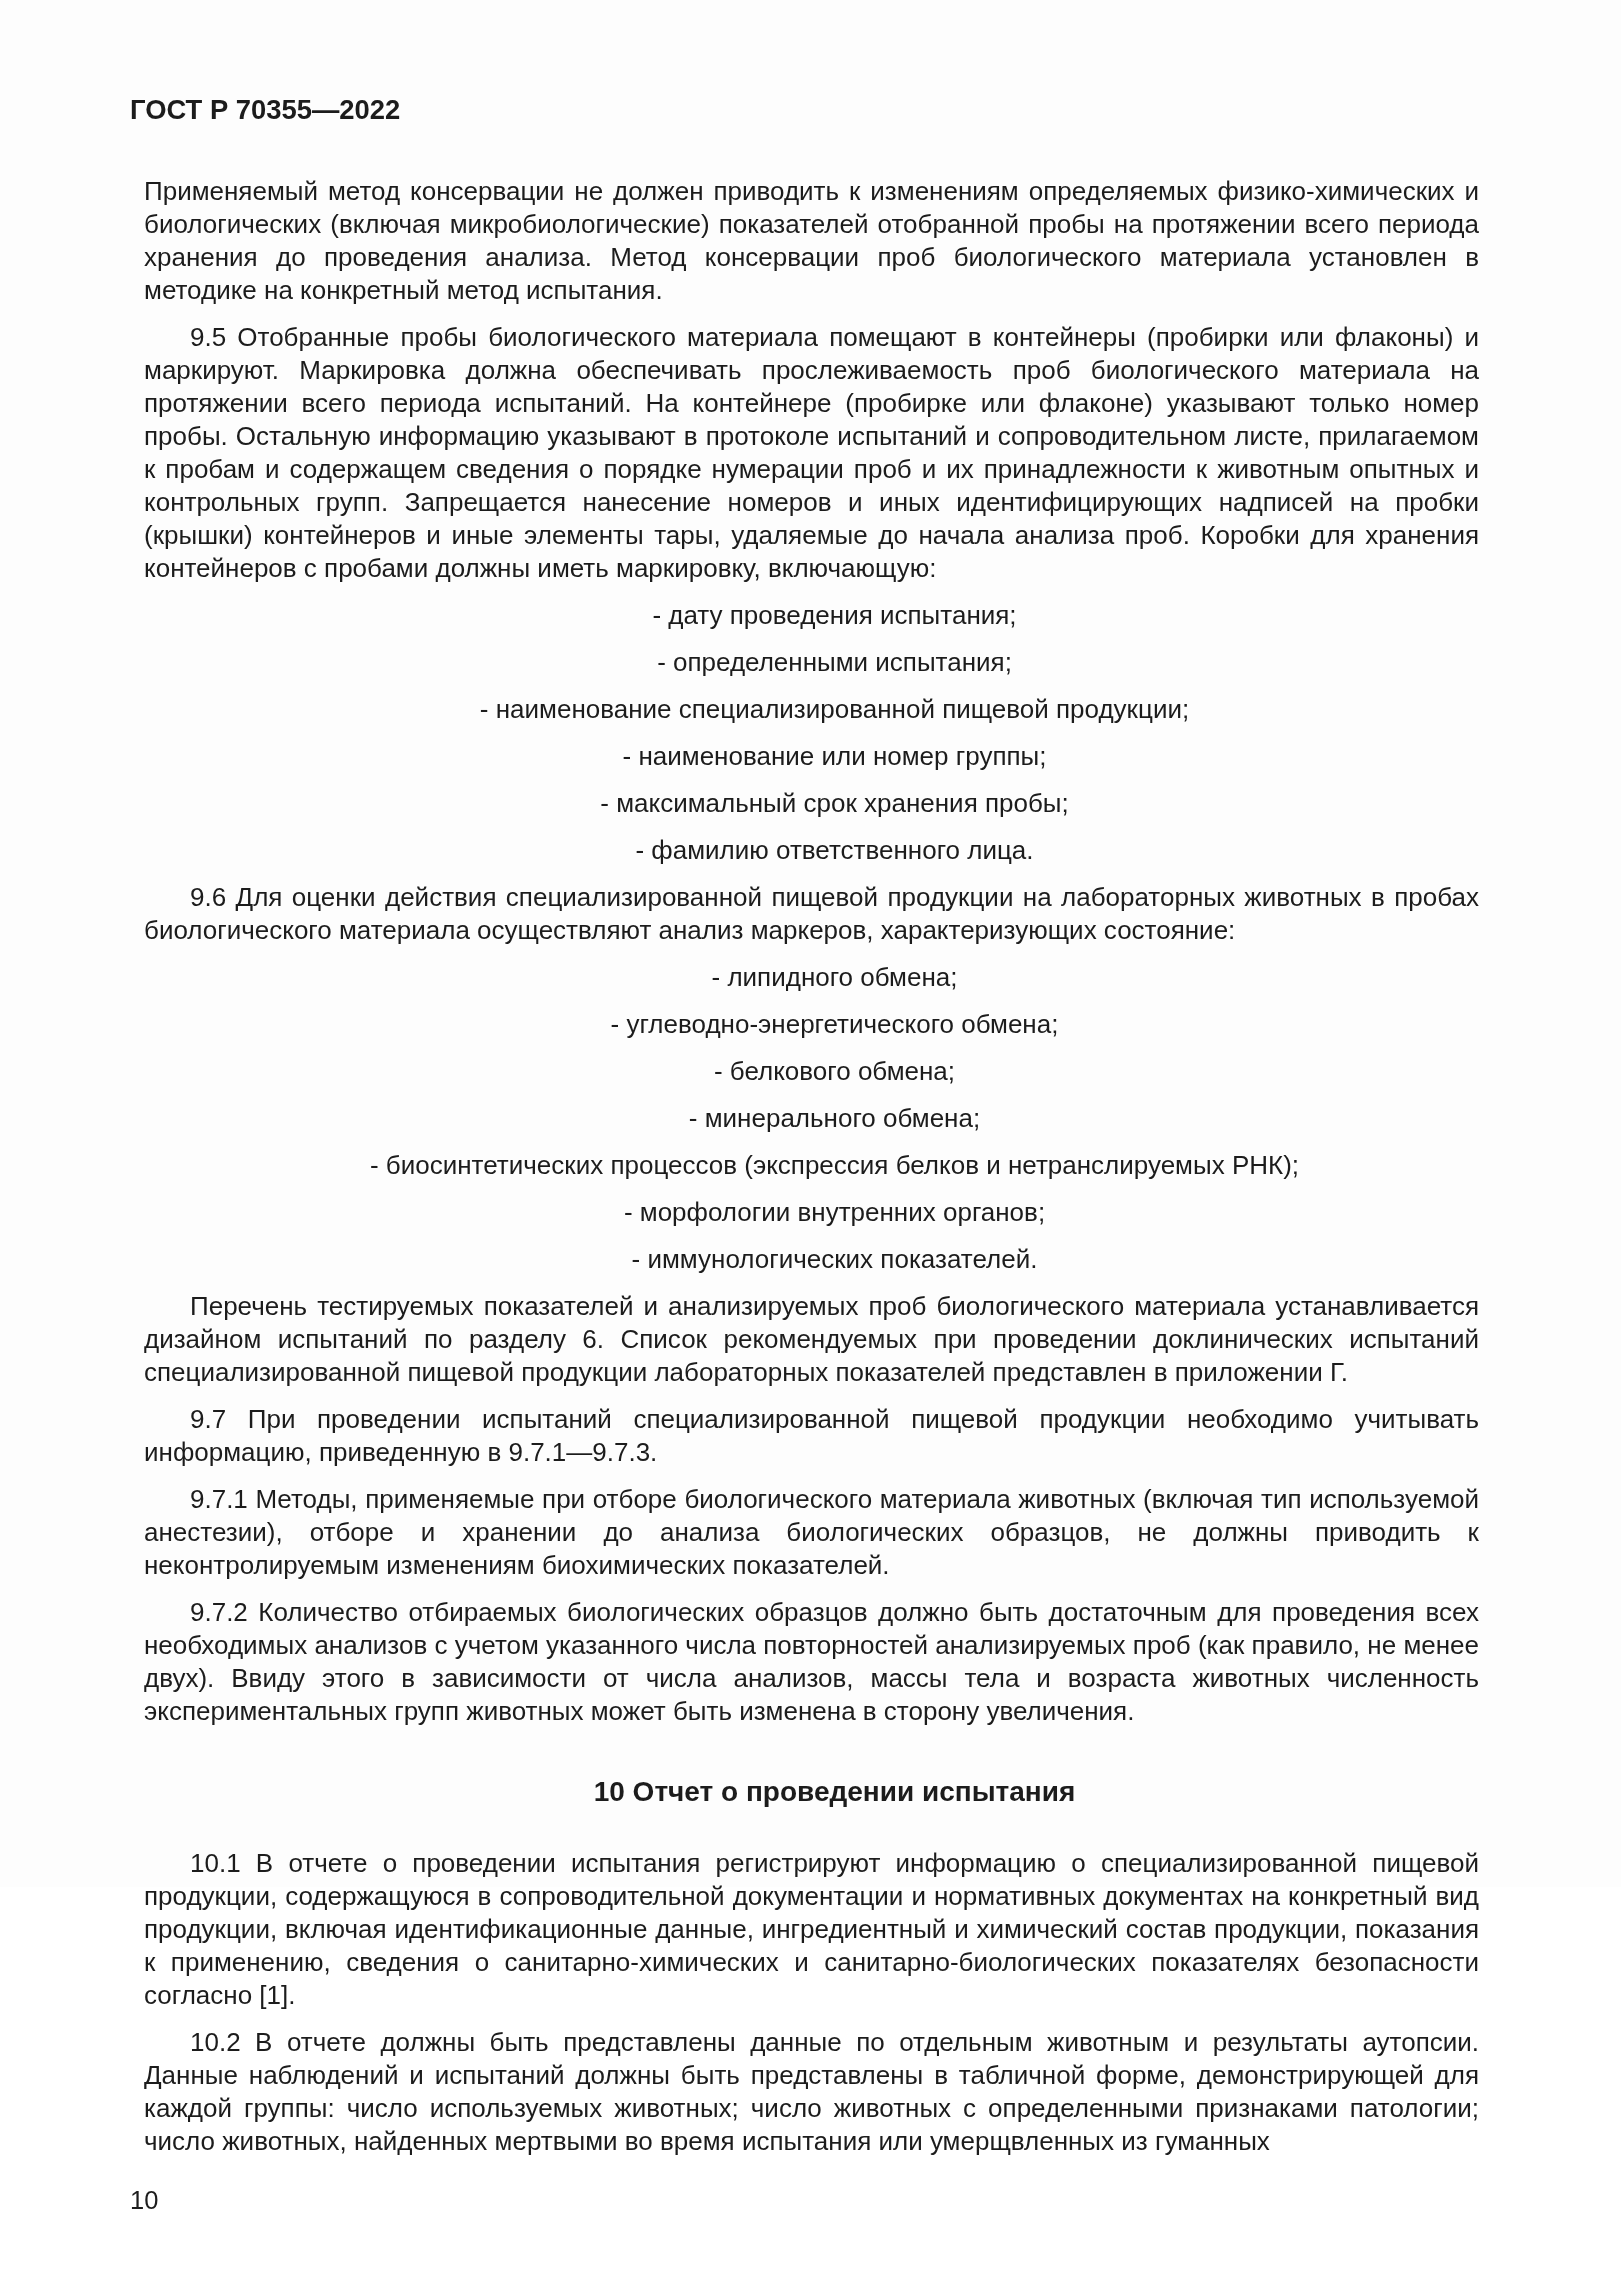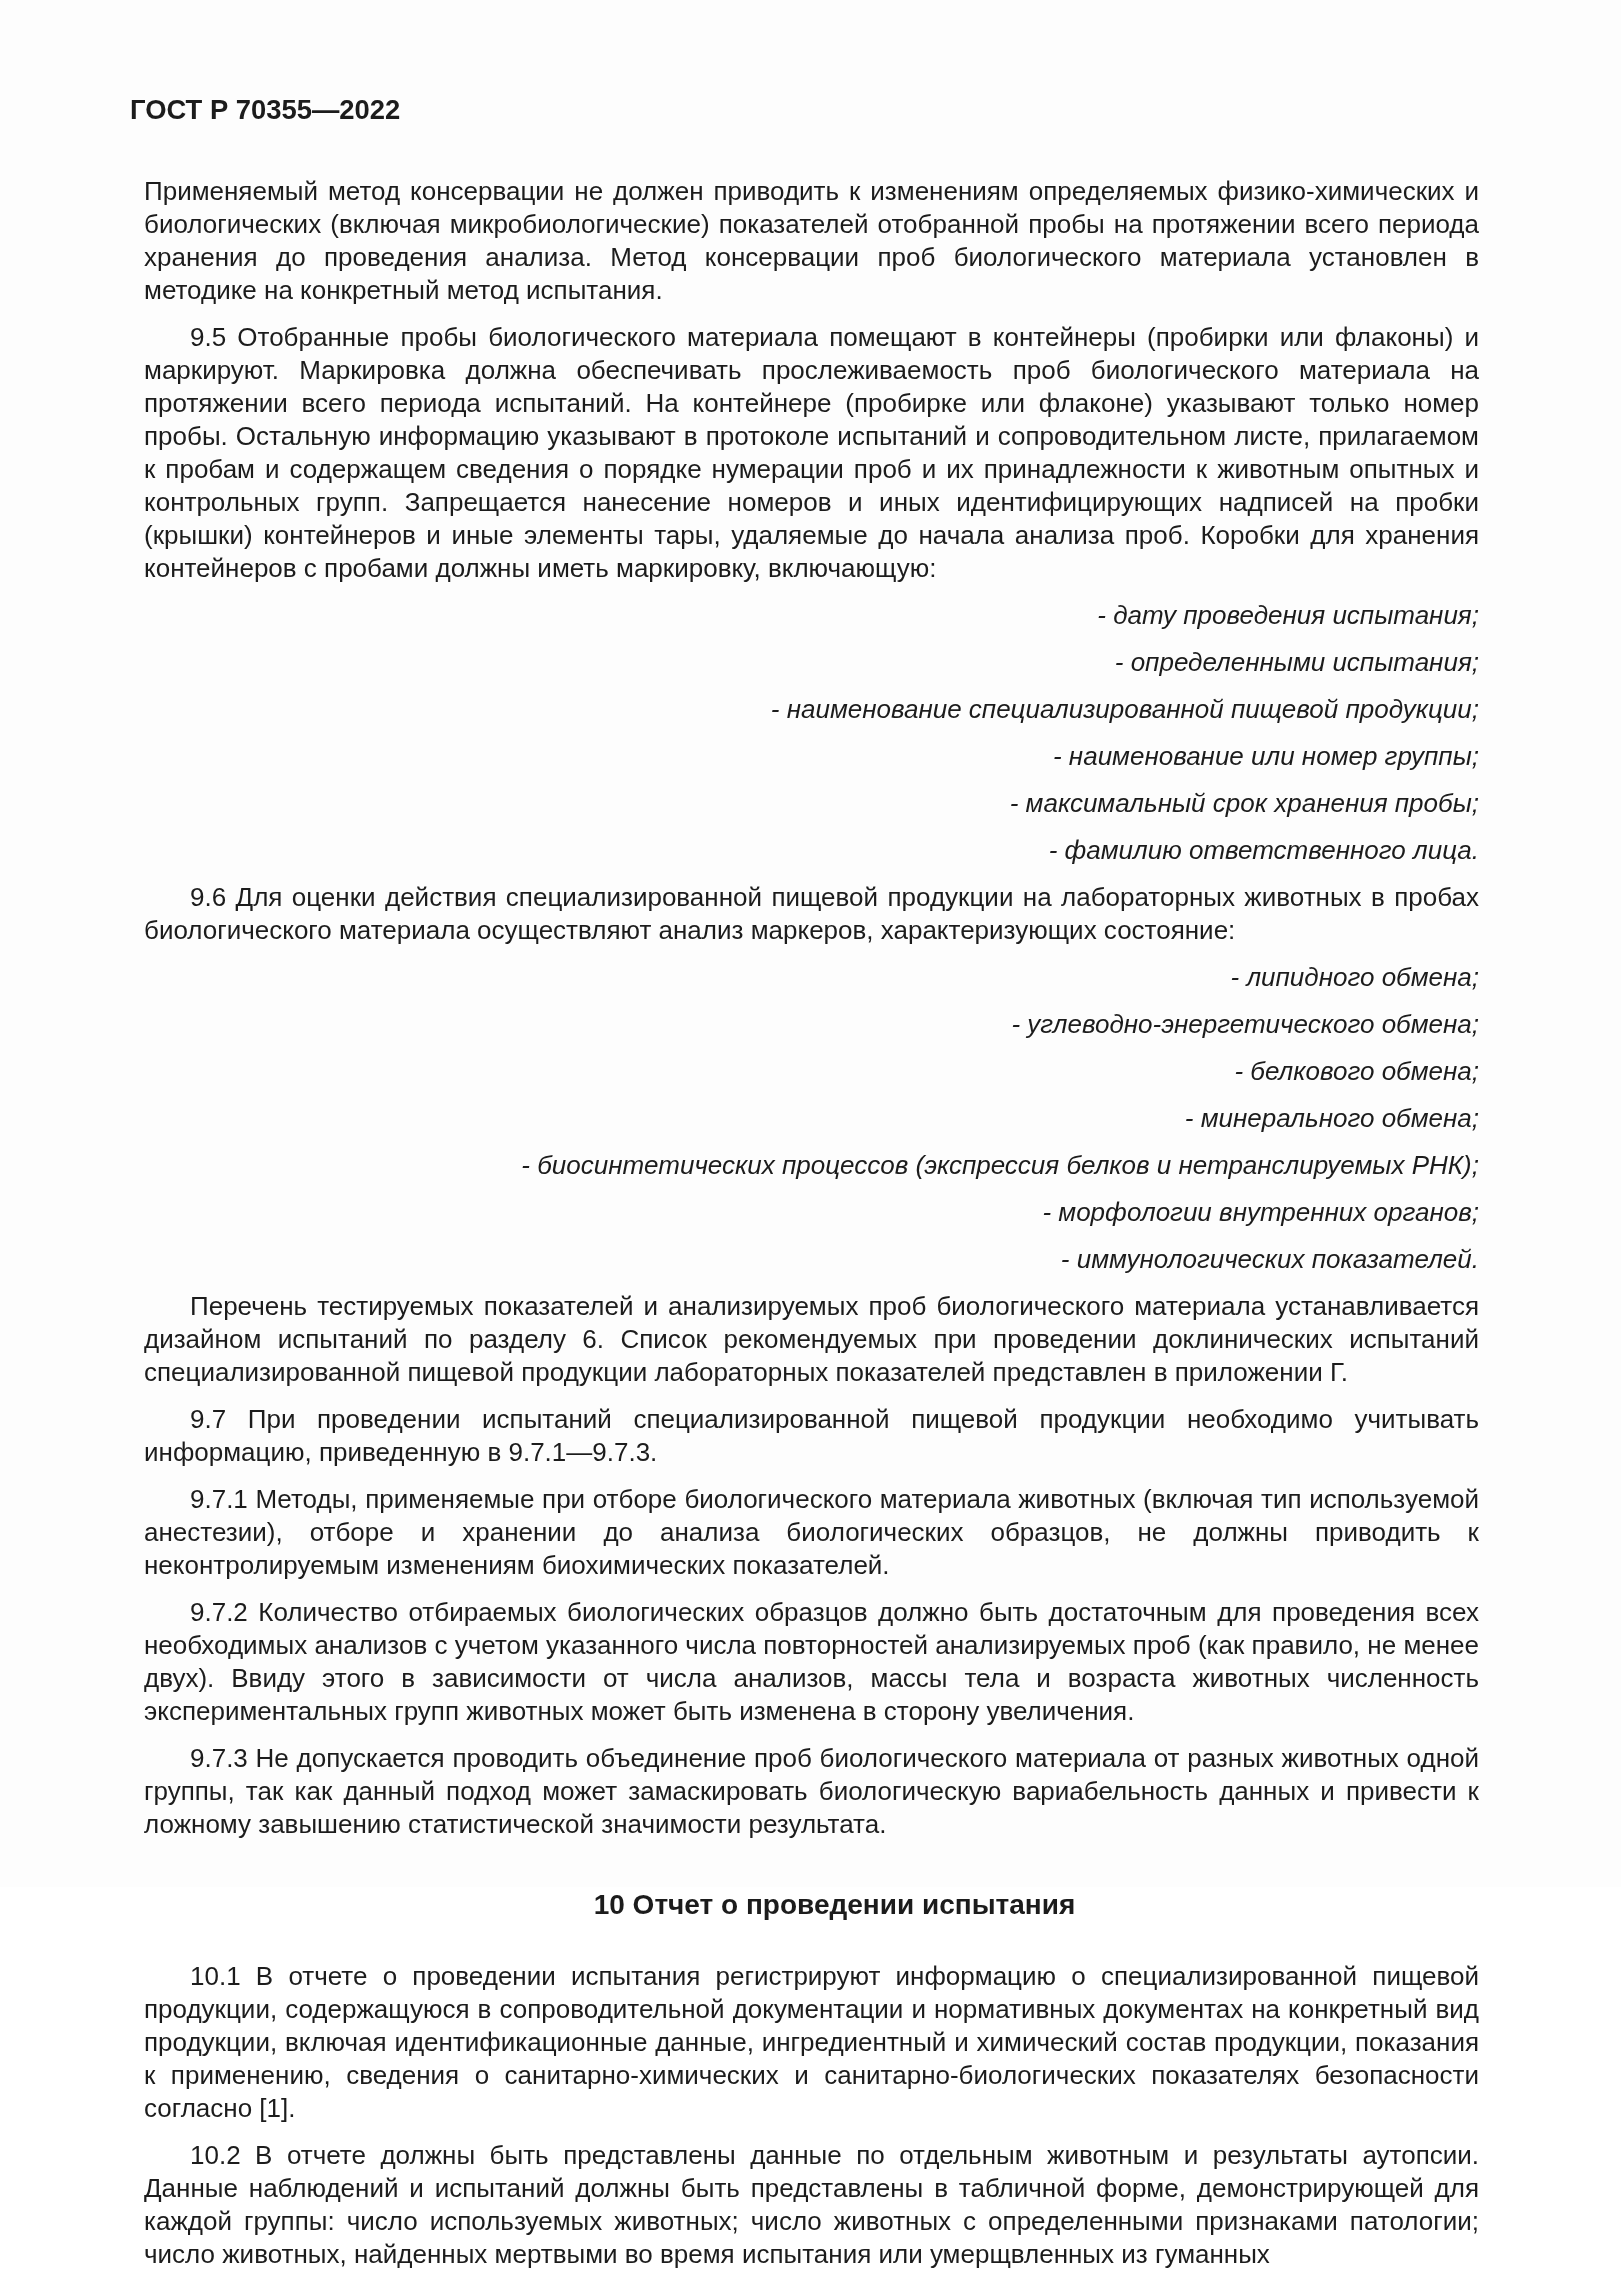--- a/index.html
+++ b/index.html
@@ -32,22 +32,21 @@
     text-align: justify;
   }
   .content p {
     margin: 14px;
     text-indent: 46px;
   }
   .content p.no-indent {
     text-indent: 0;
   }
   .content p.li {
-    text-align: right;
-    font-style: italic;
+    text-align: center;
   }
   h2.section {
     font-size: 28px;
     font-weight: bold;
     margin: 47px 0 39px 0;
     text-indent: 46px;
     text-align: center;
     line-height: 33px;
   }
   .footer-page {
@@ -83,21 +82,20 @@
     <p class="li">- белкового обмена;</p>
     <p class="li">- минерального обмена;</p>
     <p class="li">- биосинтетических процессов (экспрессия белков и нетранслируемых РНК);</p>
     <p class="li">- морфологии внутренних органов;</p>
     <p class="li">- иммунологических показателей.</p>
 
     <p>Перечень тестируемых показателей и анализируемых проб биологического материала устанавливается дизайном испытаний по разделу 6. Список рекомендуемых при проведении доклинических испытаний специализированной пищевой продукции лабораторных показателей представлен в приложении Г.</p>
     <p>9.7 При проведении испытаний специализированной пищевой продукции необходимо учитывать информацию, приведенную в 9.7.1—9.7.3.</p>
     <p>9.7.1 Методы, применяемые при отборе биологического материала животных (включая тип используемой анестезии), отборе и хранении до анализа биологических образцов, не должны приводить к неконтролируемым изменениям биохимических показателей.</p>
     <p>9.7.2 Количество отбираемых биологических образцов должно быть достаточным для проведения всех необходимых анализов с учетом указанного числа повторностей анализируемых проб (как правило, не менее двух). Ввиду этого в зависимости от числа анализов, массы тела и возраста животных численность экспериментальных групп животных может быть изменена в сторону увеличения.</p>
-    <p>9.7.3 Не допускается проводить объединение проб биологического материала от разных животных одной группы, так как данный подход может замаскировать биологическую вариабельность данных и привести к ложному завышению статистической значимости результата.</p>
 
     <h2 class="section">10 Отчет о проведении испытания</h2>
 
     <p>10.1 В отчете о проведении испытания регистрируют информацию о специализированной пищевой продукции, содержащуюся в сопроводительной документации и нормативных документах на конкретный вид продукции, включая идентификационные данные, ингредиентный и химический состав продукции, показания к применению, сведения о санитарно-химических и санитарно-биологических показателях безопасности согласно [1].</p>
     <p>10.2 В отчете должны быть представлены данные по отдельным животным и результаты аутопсии. Данные наблюдений и испытаний должны быть представлены в табличной форме, демонстрирующей для каждой группы: число используемых животных; число животных с определенными признаками патологии; число животных, найденных мертвыми во время испытания или умерщвленных из гуманных</p>
 
   </div>
 
   <div class="footer-page">10</div>
 

